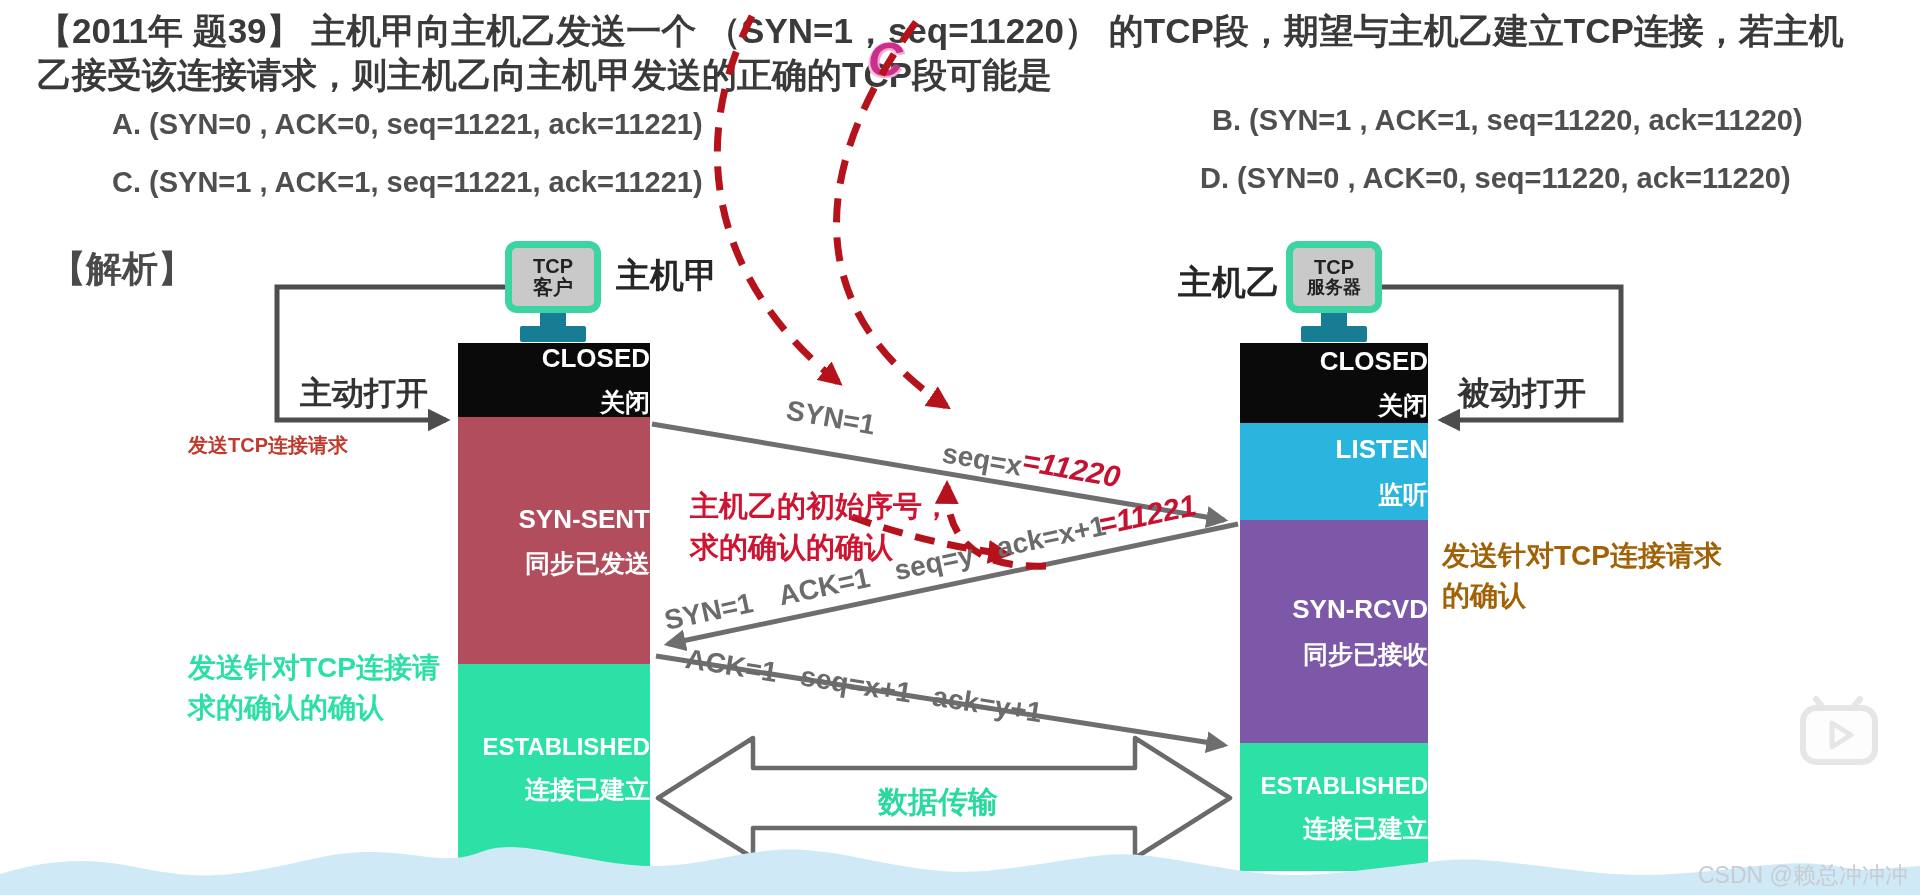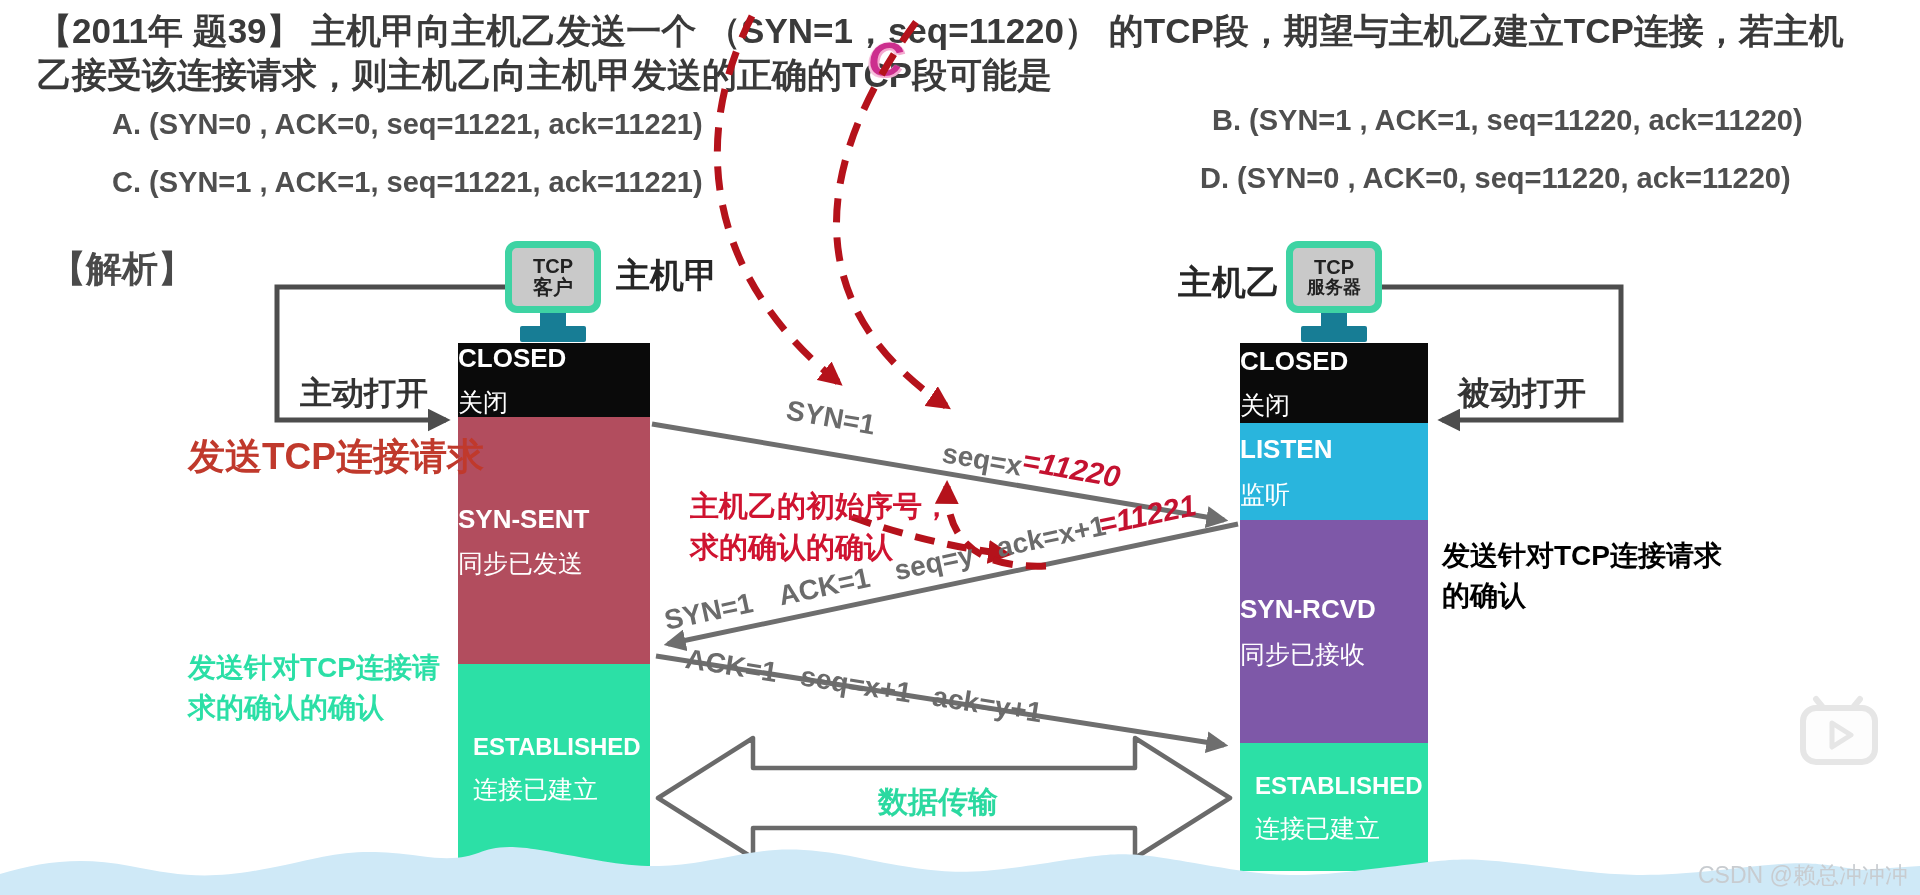--- a/index.html
+++ b/index.html
@@ -13,31 +13,31 @@
   .opt{font-size:29px;font-weight:700;color:#4f4f4f;}
   .heading{font-size:36px;font-weight:700;color:#4a4a4a;}
   .hostname{font-size:34px;font-weight:700;color:#262626;}
   .lbl{position:absolute;white-space:nowrap;z-index:4;font-weight:700;}
   .seg{font-size:28px;color:#6b6b6b;}
   .segval{font-size:30px;color:#c41230;font-style:italic;}
   .rot-p10{transform:rotate(10deg);}
   .rot-p9{transform:rotate(9deg);}
   .rot-m12{transform:rotate(-12deg);}
   .ann-dark{font-size:32px;font-weight:700;color:#333;}
-  .ann-red{font-size:37px;font-weight:700;color:#c0392c;}
+  .ann-red{font-size:20px;font-weight:700;color:#c0392c;}
   .ann-red2{font-size:29px;font-weight:700;color:#cf1330;line-height:41px;}
   .ann-mint{font-size:28px;font-weight:700;color:#2bdfa6;line-height:40px;}
-  .ann-purple{font-size:28px;font-weight:700;color:#000000;line-height:40px;}
+  .ann-purple{font-size:28px;font-weight:700;color:#a16207;line-height:40px;}
   .data-label{font-size:30px;font-weight:700;color:#2bd9a0;}
   .watermark{font-size:23px;color:#c8ccd0;z-index:6;}
   
   .col{position:absolute;z-index:1;display:flex;flex-direction:column;}
-  .st{display:flex;flex-direction:column;align-items:flex-start;justify-content:center;gap:17px;color:#fff;text-align:center;}
+  .st{display:flex;flex-direction:column;align-items:flex-end;justify-content:center;gap:17px;color:#fff;text-align:center;}
   .st .en{font-size:26px;font-weight:700;line-height:1.05;}
-  .st .zh{font-size:25px;font-weight:400;line-height:1.05;}
+  .st .zh{font-size:25px;font-weight:700;line-height:1.05;}
   .bg-black{background:#0a0a0a;}
   .bg-maroon{background:#b24d5e;}
   .bg-mint{background:#2ce0a6;padding-left:15px;}
   .bg-cyan{background:#29b5dd;}
   .bg-purple{background:#7e58a8;}
   
   .monitor{position:absolute;z-index:2;display:flex;flex-direction:column;align-items:center;}
   .screen{width:96px;height:72px;border:7px solid #3ed3a3;border-radius:12px;background:#c9c9c9;
           display:flex;flex-direction:column;align-items:center;justify-content:center;box-sizing:border-box;}
   .screen .s1{font-size:20px;font-weight:700;color:#222;line-height:1.05;}

